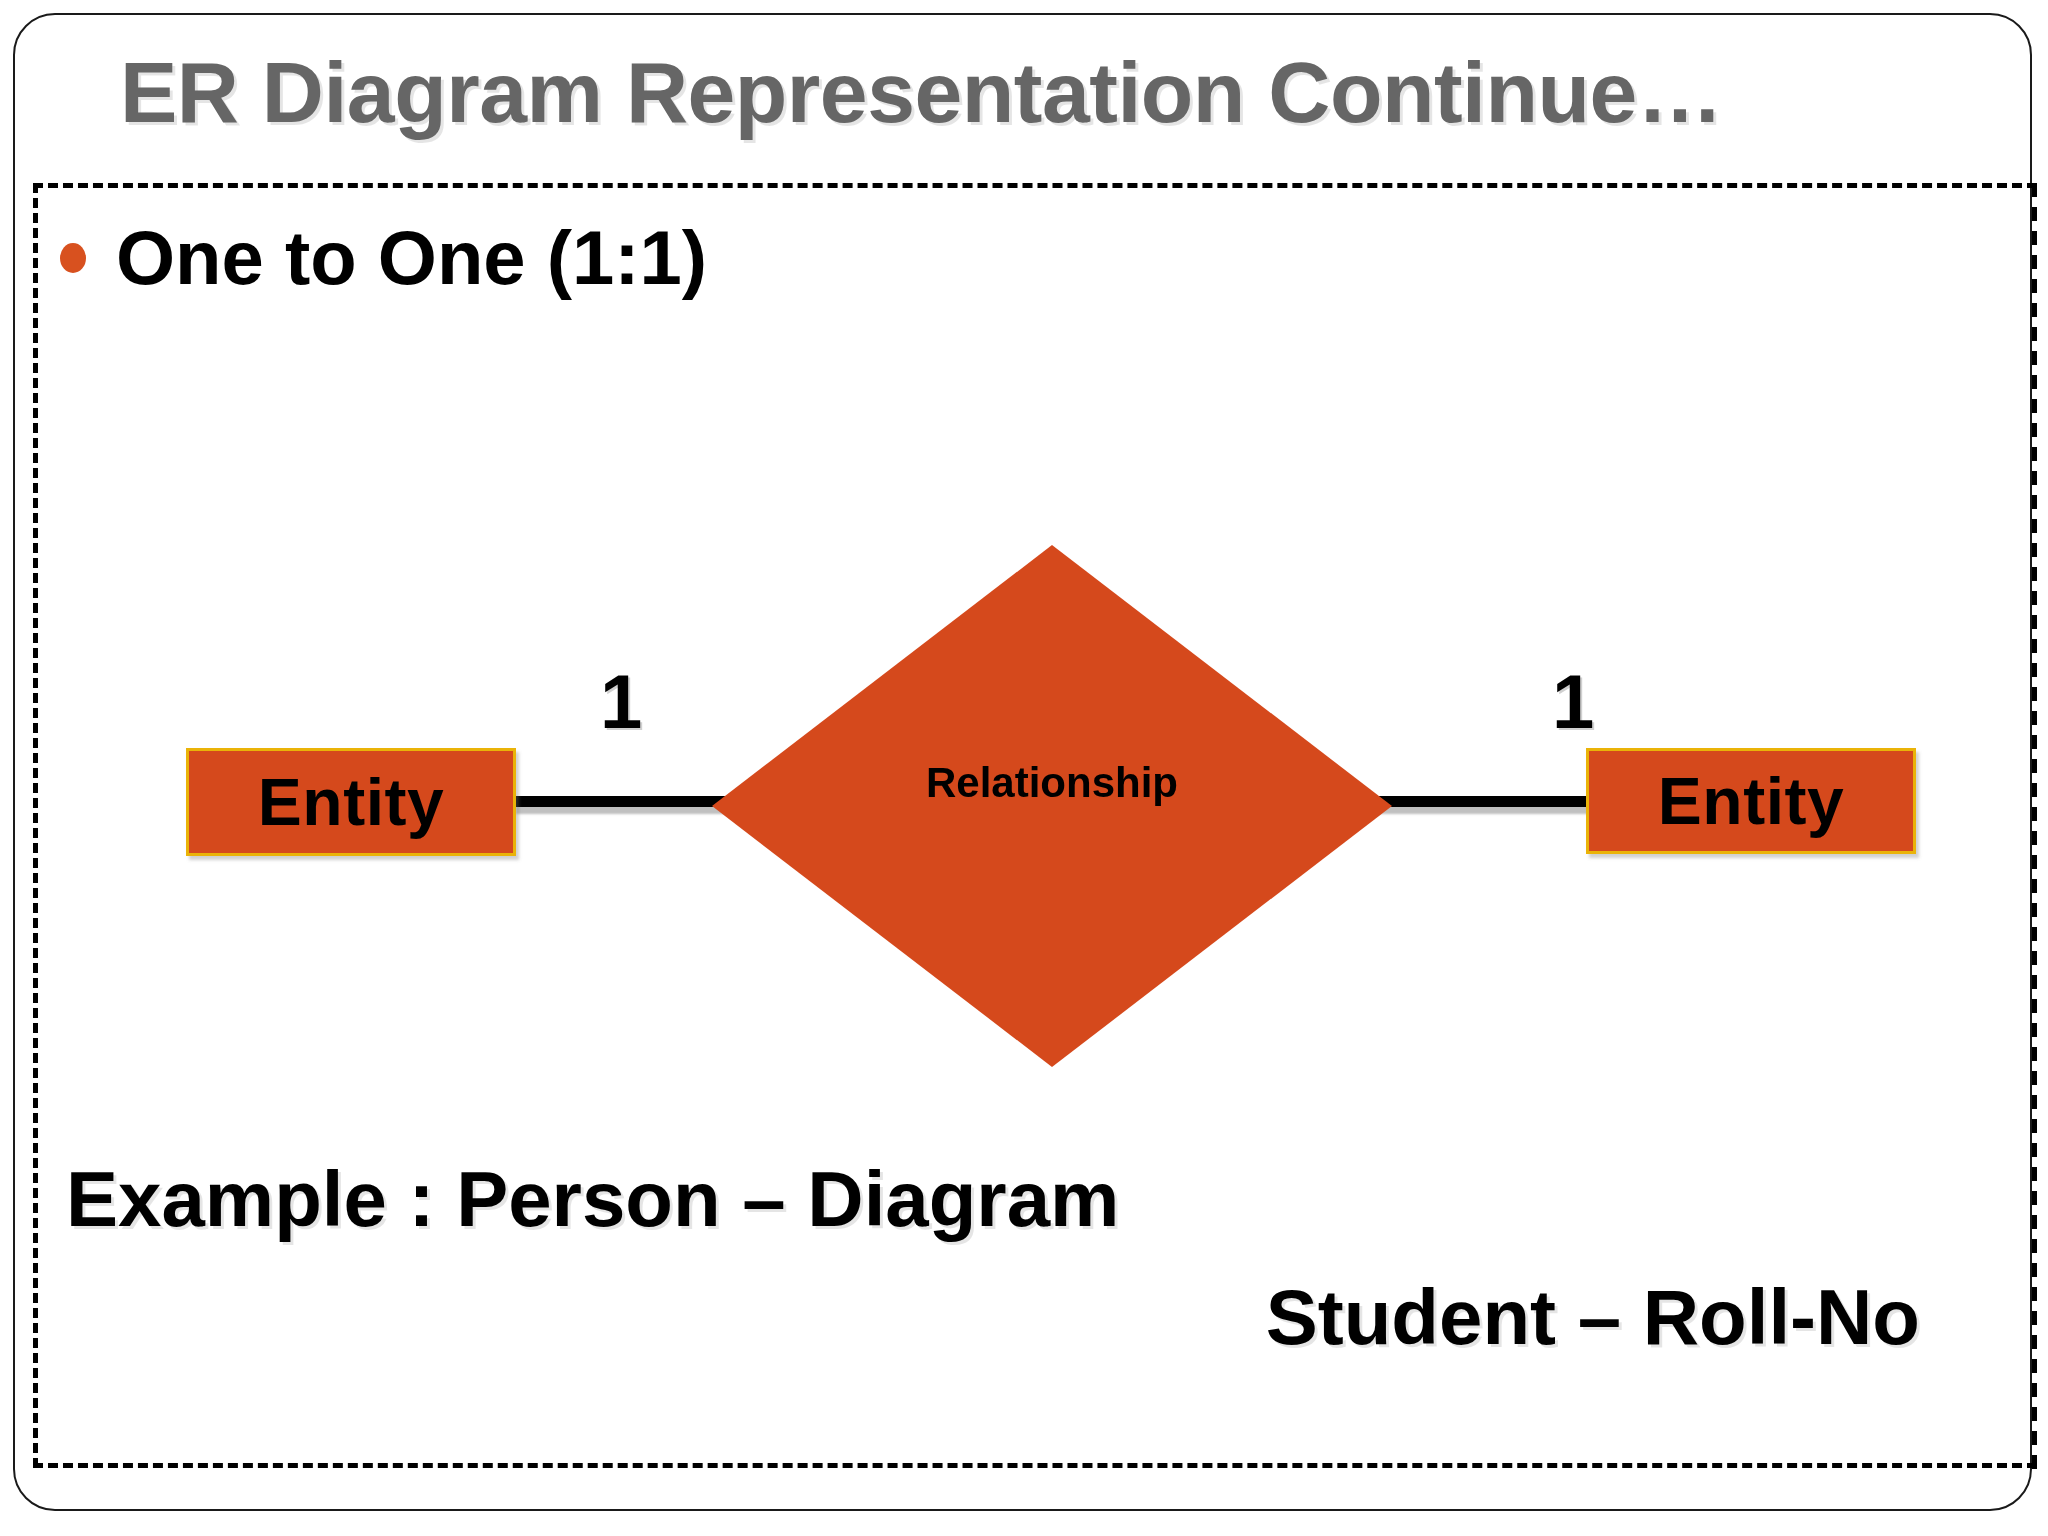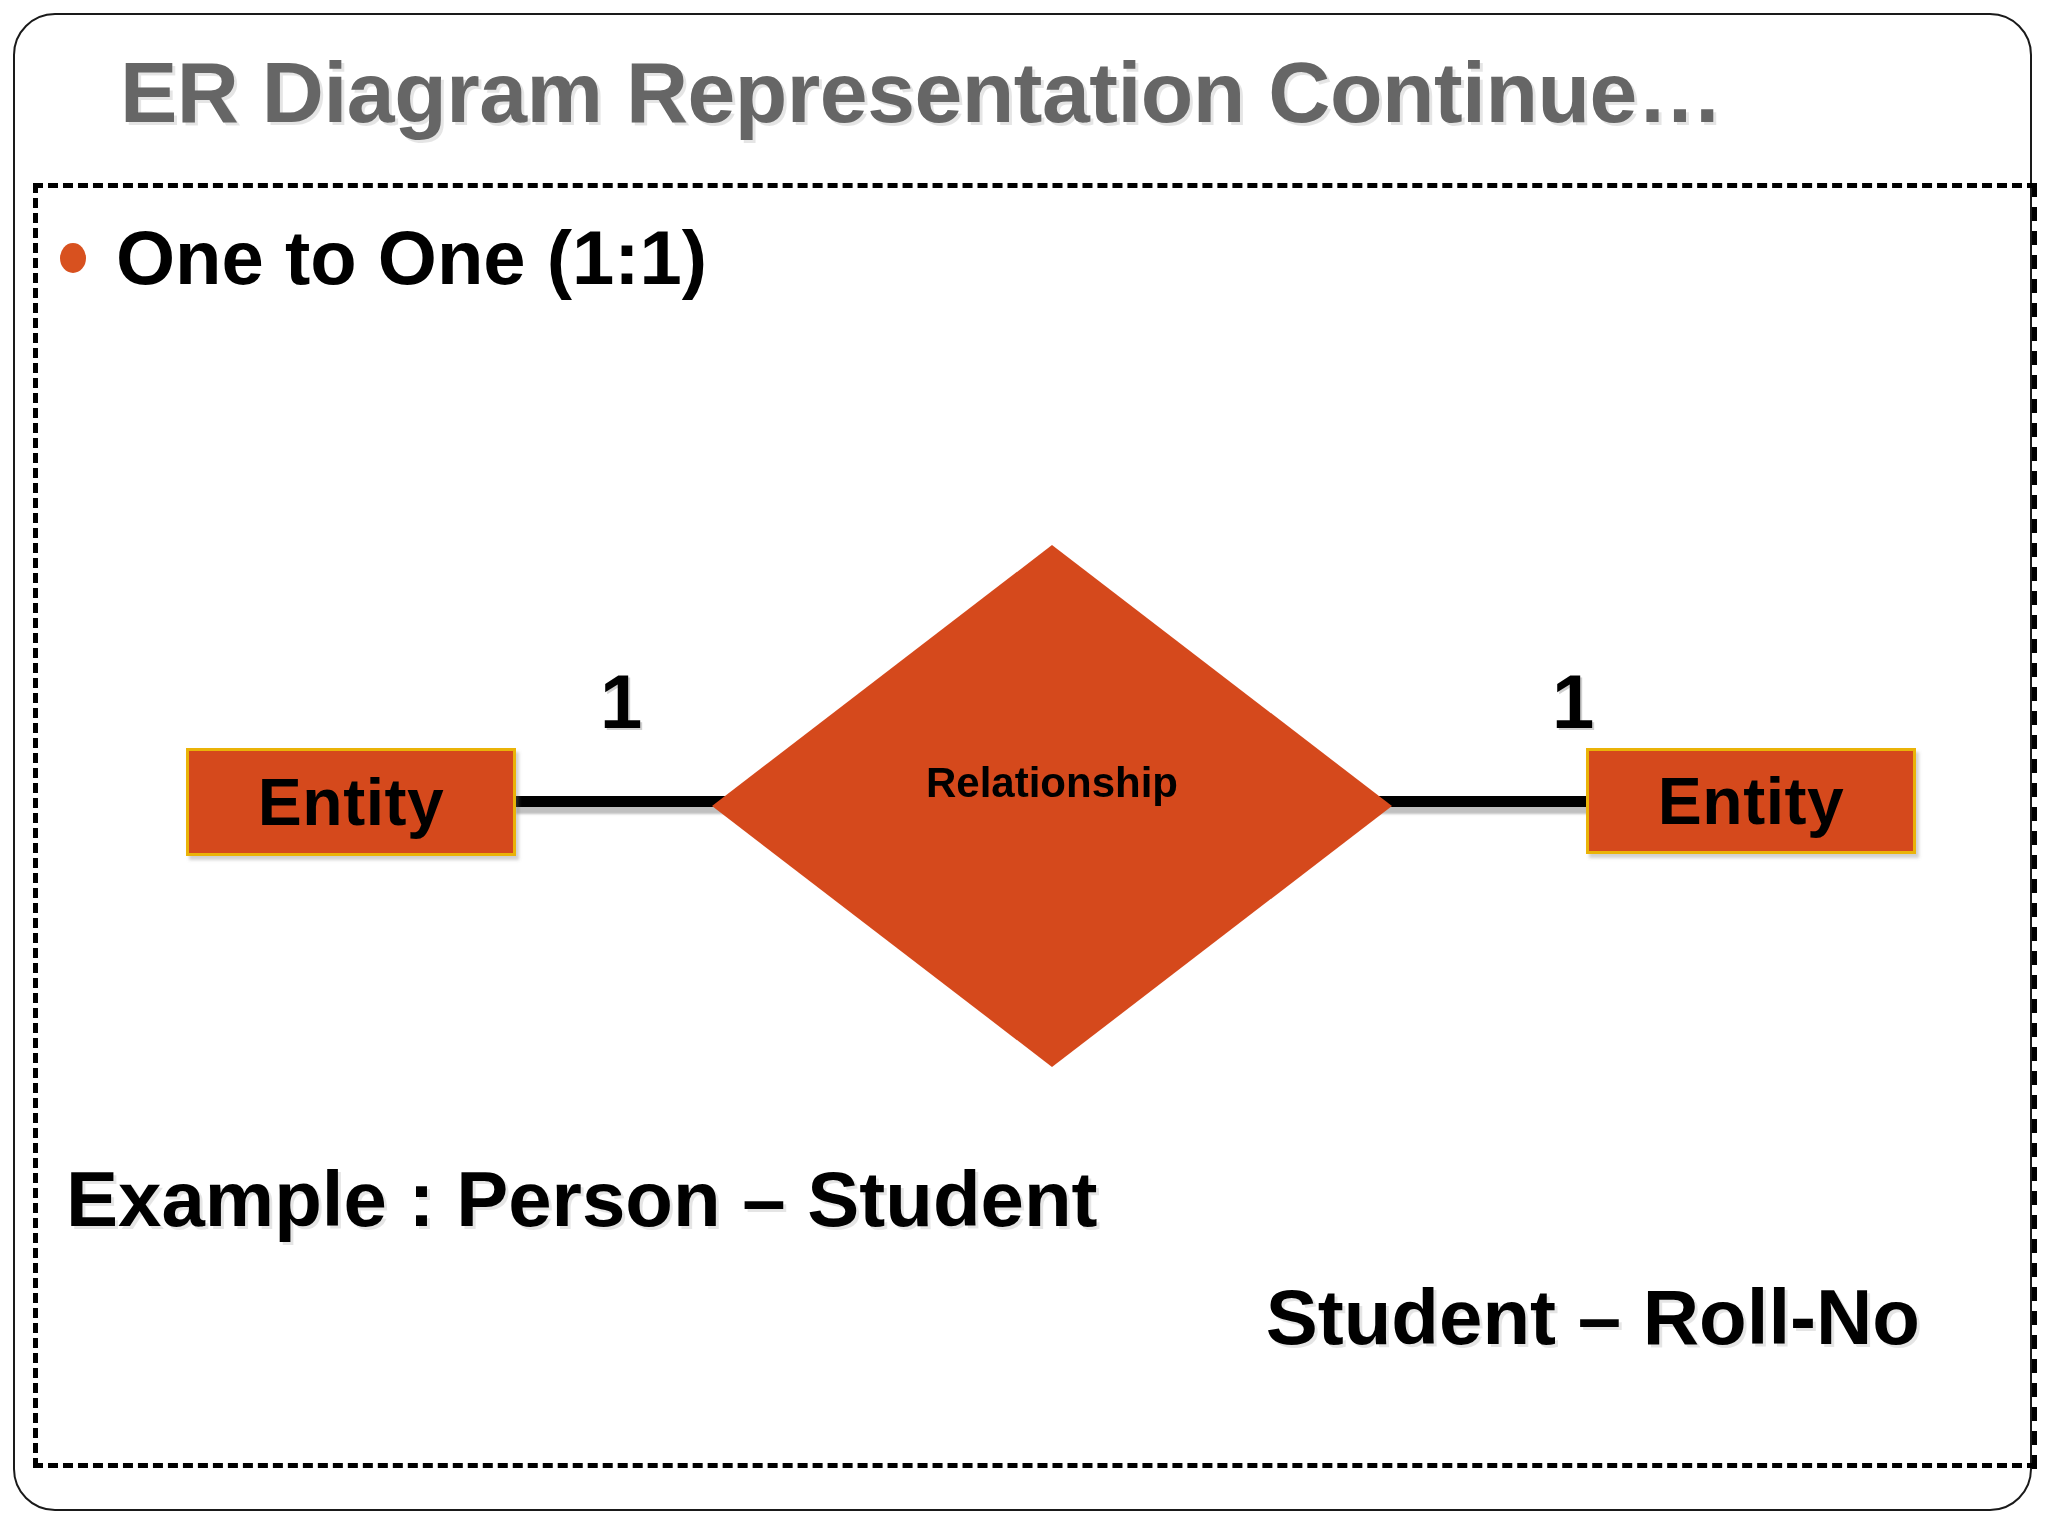--- a/index.html
+++ b/index.html
@@ -235,17 +235,17 @@
       <div id="relationship-label">Relationship</div>
     </div>
 
     <div class="cardinality" id="cardinality-left">1</div>
 
     <div class="cardinality" id="cardinality-right">1</div>
 
   </div>
 
   <div id="example-block">
-    <div id="example-line-1">Example : Person – Student</div>
+    <div id="example-line-1">Example : Person – Diagram</div>
     <div id="example-line-2">Student – Roll-No</div>
   </div>
 
 </div>
 
 </body></html>

